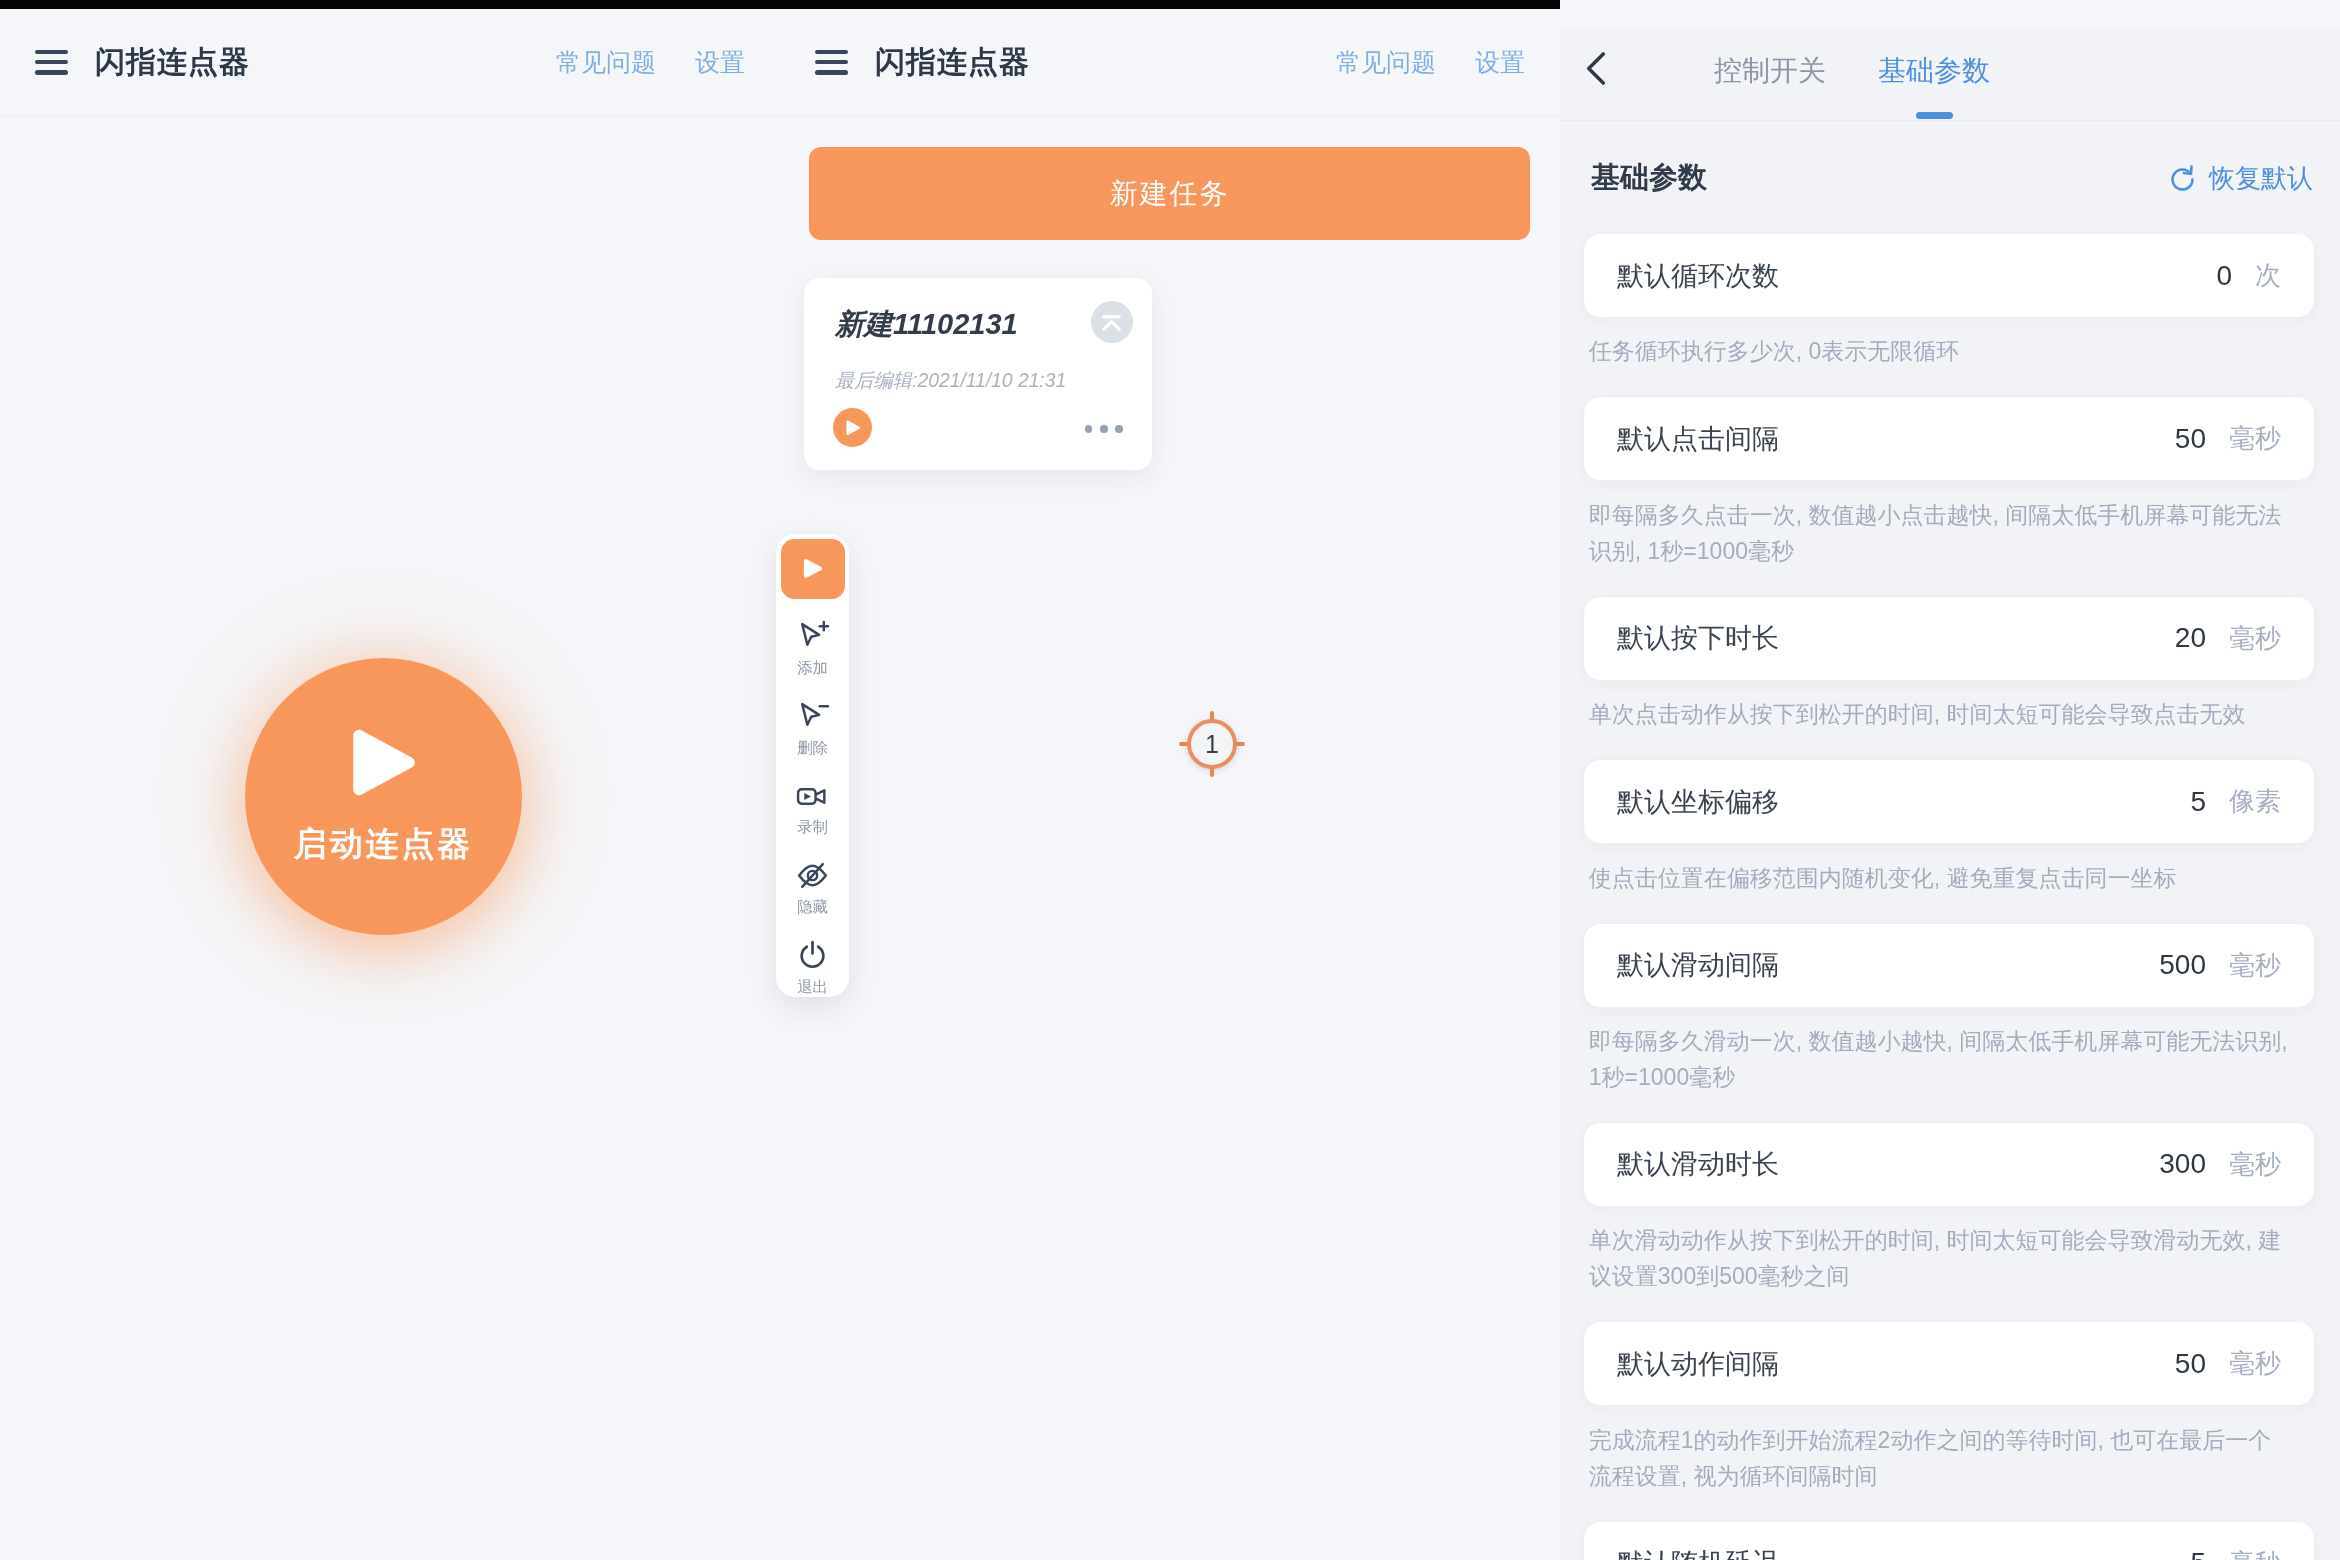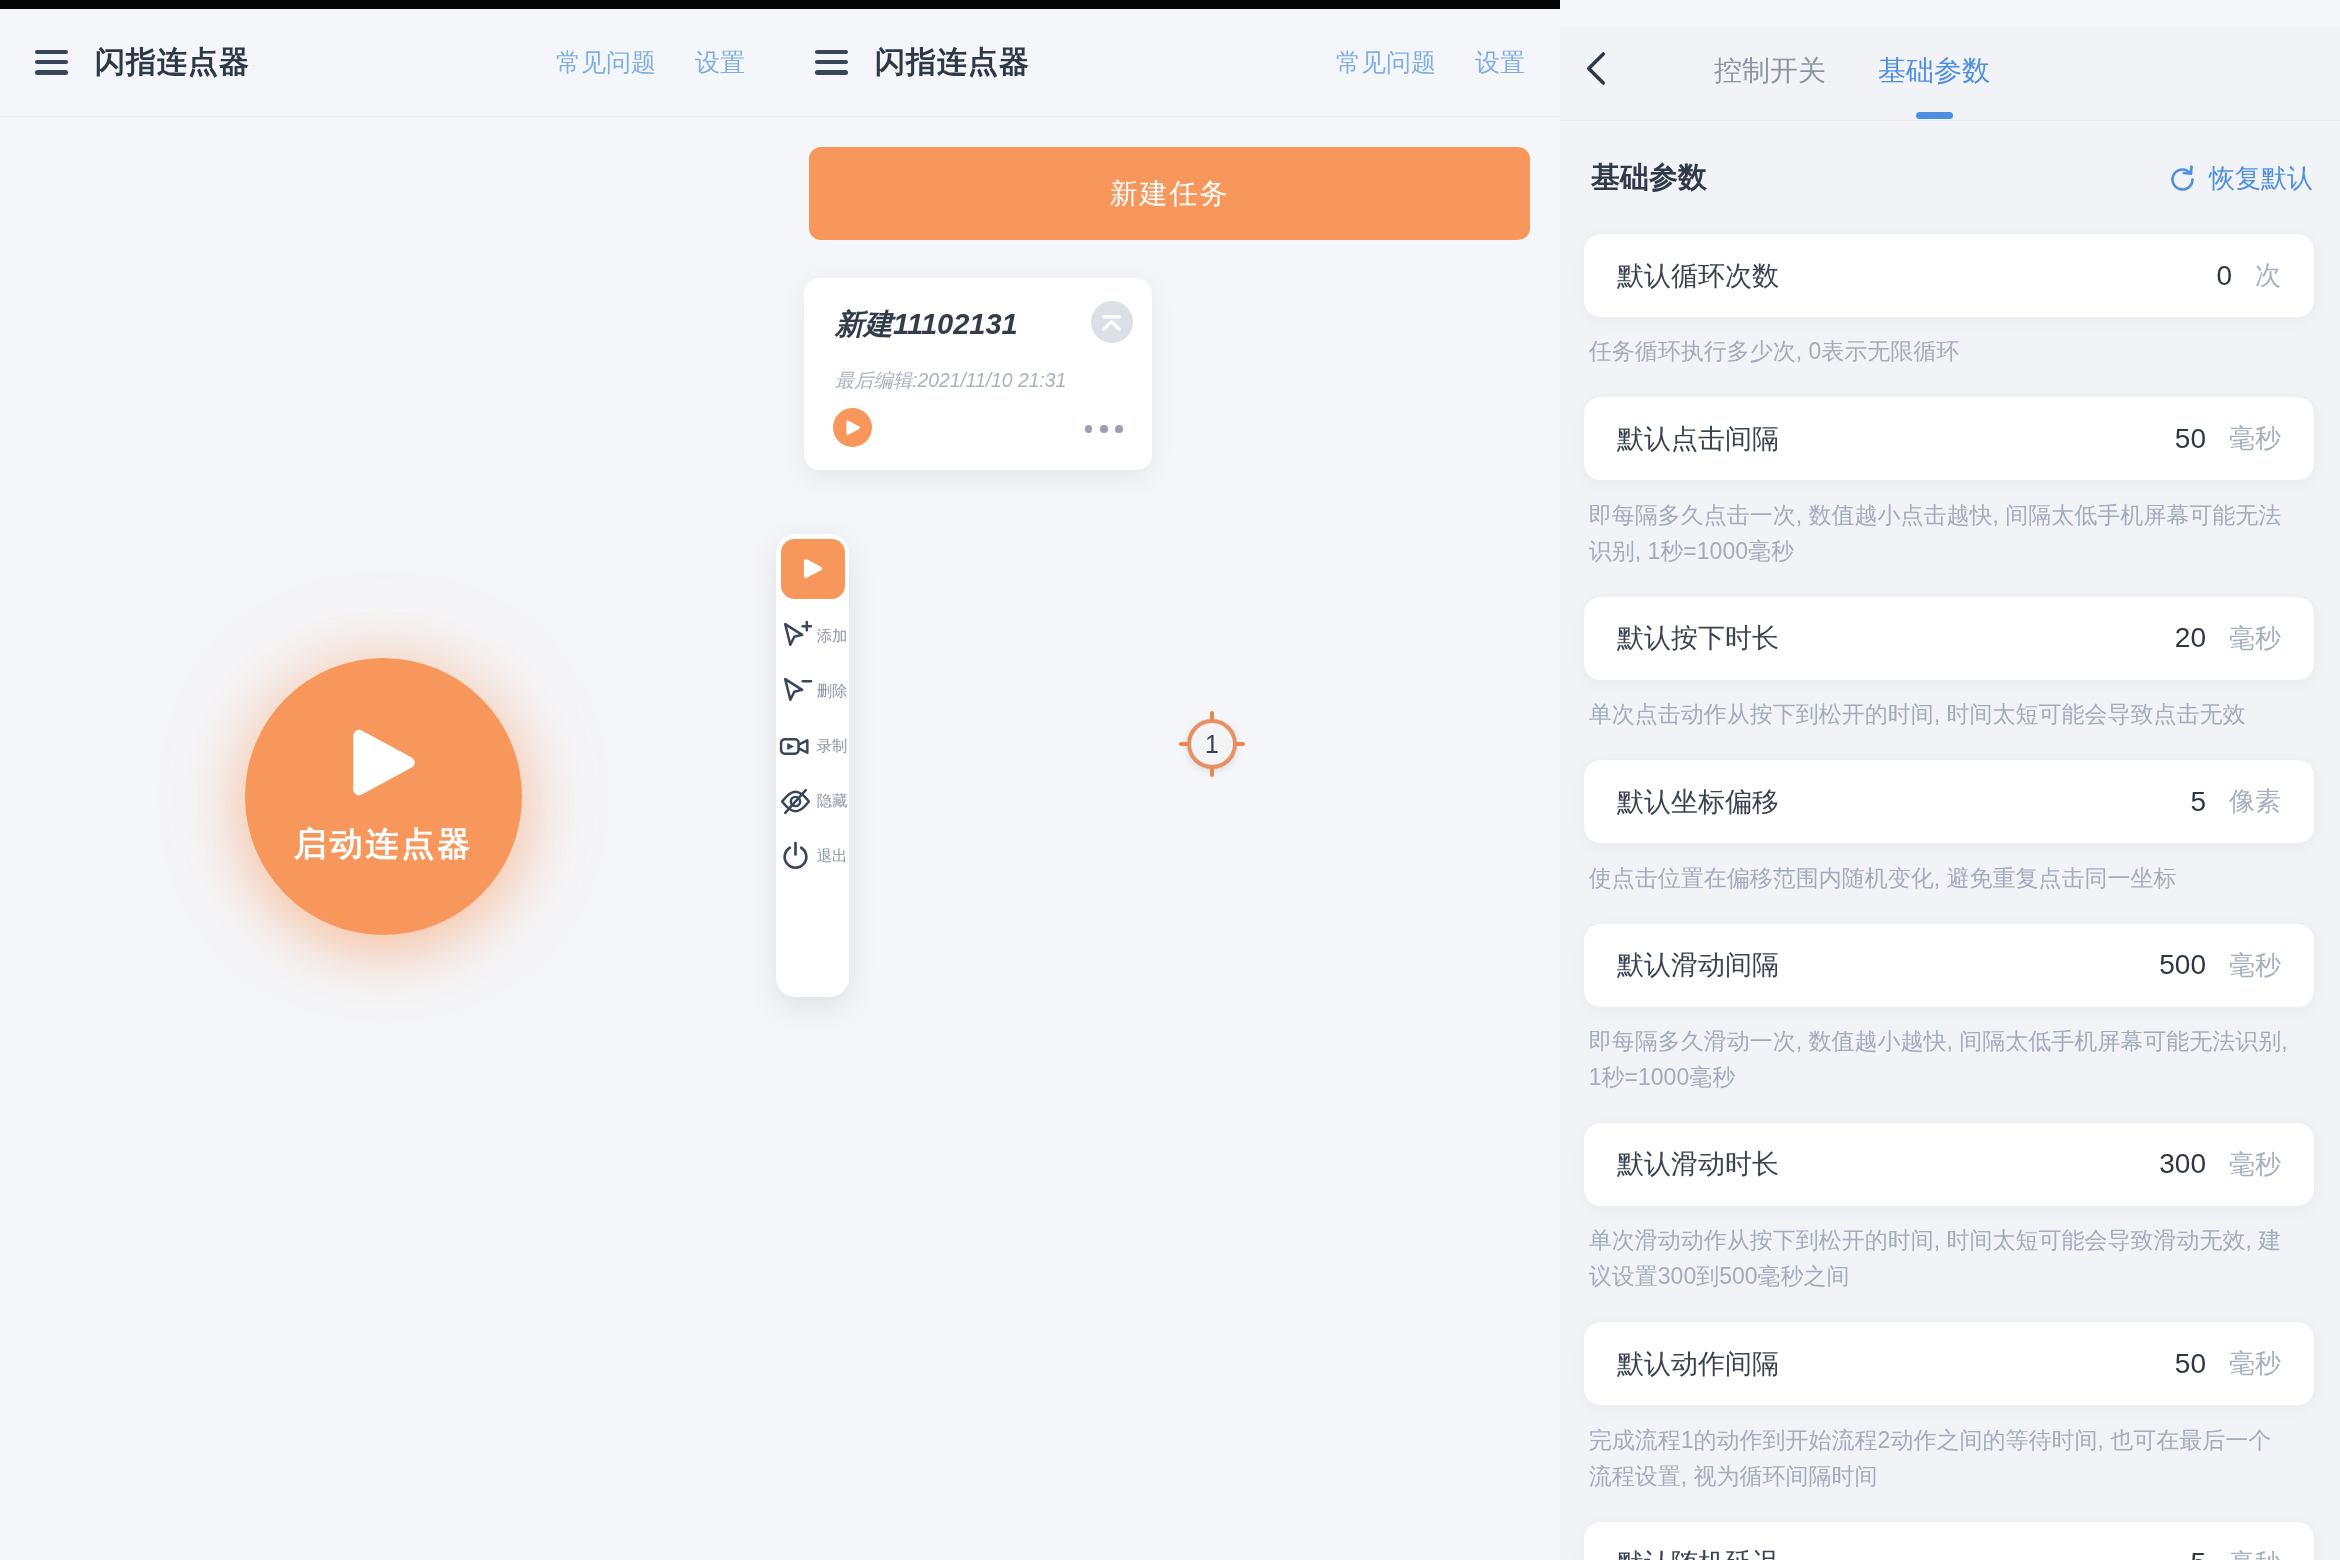--- a/index.html
+++ b/index.html
@@ -64,21 +64,21 @@
   
   .floatbar {
     position:absolute; left:-3.9px; top:534px; width:73px; height:463px; border-radius:19.3px;
     background:#fff; box-shadow:0 9.7px 29px rgba(30,41,59,.10);
     display:flex; flex-direction:column; align-items:center; padding-top:4.8px;
   }
   .fb-play {
     width:64px; height:60px; border-radius:13.5px; background:#F8975B; flex:none;
     display:flex; align-items:center; justify-content:center; cursor:pointer;
   }
-  .fb-item { margin-top:20px; display:flex; align-items:center; gap:3.9px; cursor:pointer; }
+  .fb-item { margin-top:20px; display:flex; flex-direction:column; align-items:center; gap:3.9px; cursor:pointer; }
   .fb-label { font-size:15.4px; color:#8C96A6; }
 
   
   .target {
     position:absolute; left:407px; top:719px; width:50px; height:50px; border-radius:50%;
     background:#F3F4F6; border:4.8px solid #E89063;
     display:flex; align-items:center; justify-content:center;
     box-shadow:0 1.9px 7.7px rgba(0,0,0,.12); cursor:pointer;
   }
   .target b { font-size:25px; font-weight:normal; color:#3A3F4A; }

